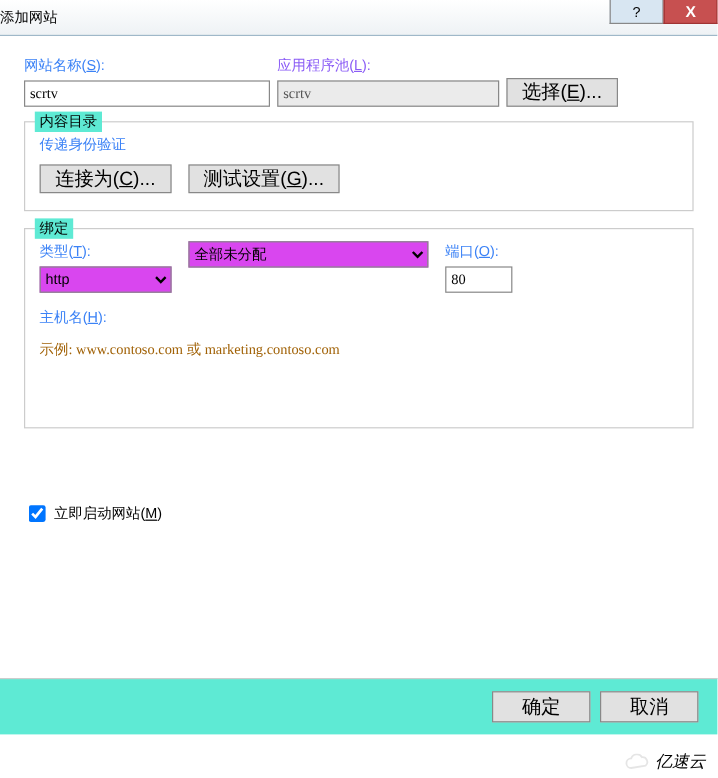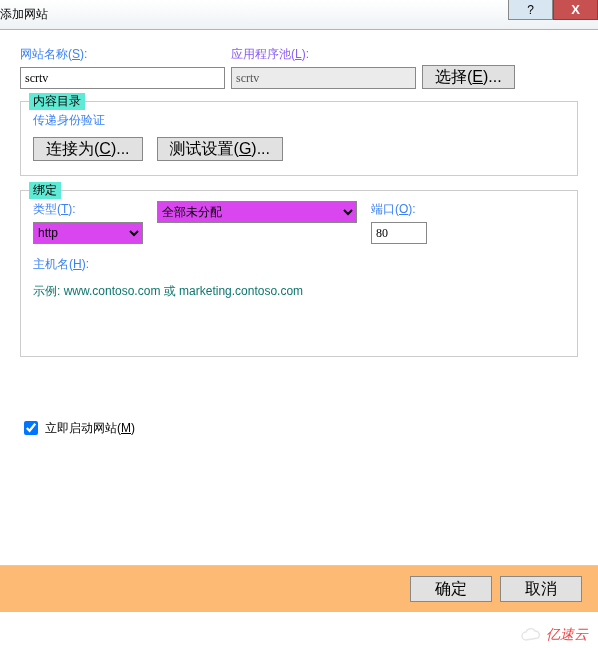--- a/index.html
+++ b/index.html
@@ -91,40 +91,40 @@
       font-size: 12px;
     }
     select.combo {
       border: 1px solid #888;
       height: 22px;
       font-size: 12px;
       font-family: inherit;
       background: #d946ef;
     }
     .underline { text-decoration: underline; }
-    .example { color: #0f766e; margin-top:6px;}
+    .example { color: #a16207; margin-top:6px;font-family:Liberation Serif, serif;}
     .checkbox-row { margin-top: 61px; display:flex; align-items:center; gap:4px;}
     .checkbox-row input { width:14px; height:14px;}
     .dialog-footer {
       position: absolute;
       bottom: 36px;
       left: 0; right: 0;
       border-top: 1px solid #ccc;
-      background: #fdba74;
+      background: #5eead4;
       padding: 10px 16px;
       display: flex;
       justify-content: flex-end;
       gap: 8px;
     }
     .dialog-footer .btn { min-width: 82px; height: 26px;}
     .watermark {
       position: absolute;
       bottom: 4px;
       right: 10px;
-      color: #ef4444;
+      color: #000000;
       font-size: 14px;
       font-style: italic;
       display:flex;
       align-items:center;
       gap:4px;
     }
     .watermark svg { opacity: 0.5; }
   </style>
 </head>
 <body>

